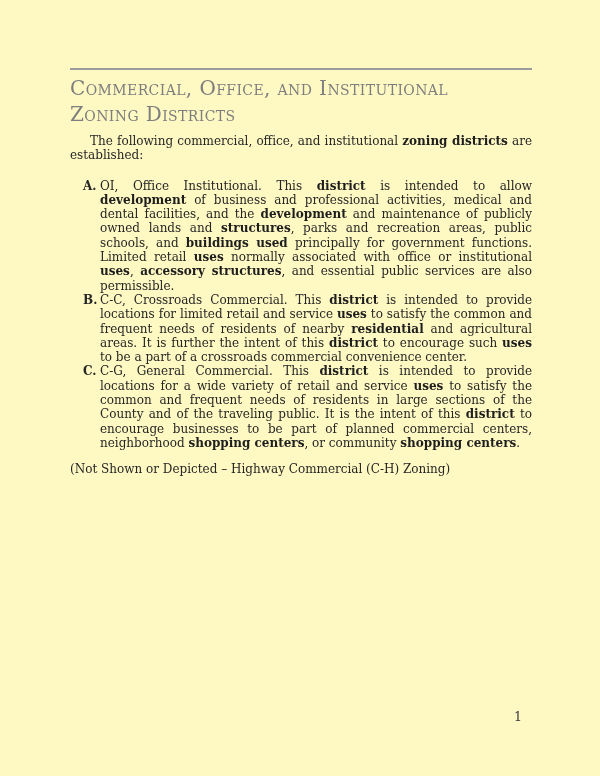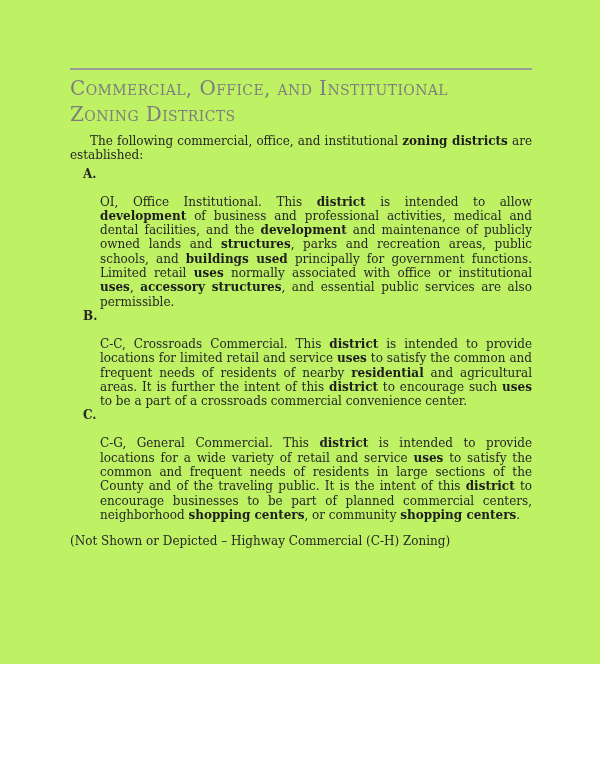--- a/index.html
+++ b/index.html
@@ -3,22 +3,22 @@
 <meta charset="utf-8">
 <style>
   html, body {
     margin: 0;
     padding: 0;
     background: #ffffff;
   }
   .page {
     position: relative;
     width: 600px;
-    height: 664px;
-    background: #bef264;
+    height: 776px;
+    background: #fef9c3;
     font-family: "DejaVu Serif", serif;
     color: #262626;
     overflow: hidden;
   }
   .content {
     position: absolute;
     left: 70px;
     top: 0;
     width: 462px;
   }
@@ -36,39 +36,38 @@
     font-variant: small-caps;
     letter-spacing: 0.4px;
     color: #7e7e7e;
   }
   .body-text {
     font-size: 12px;
     line-height: 14.3px;
     text-align: justify;
   }
   .intro {
-    margin: 7px 0 4px 0;
+    margin: 7px 0 16px 0;
     text-indent: 20px;
   }
   .district-list {
     margin: 0;
   }
   .district-item {
     display: flex;
   }
   .district-label {
     flex: none;
     margin-left: 13px;
     width: 17px;
     font-weight: bold;
   }
   .district-text {
     flex: 1;
     text-align: justify;
-    margin-top: 28px;
   }
   .district-text b, .intro b {
     font-weight: bold;
     color: #1e1e1e;
   }
   .note {
     font-size: 12px;
     line-height: 14.3px;
   }
   .page-number {

